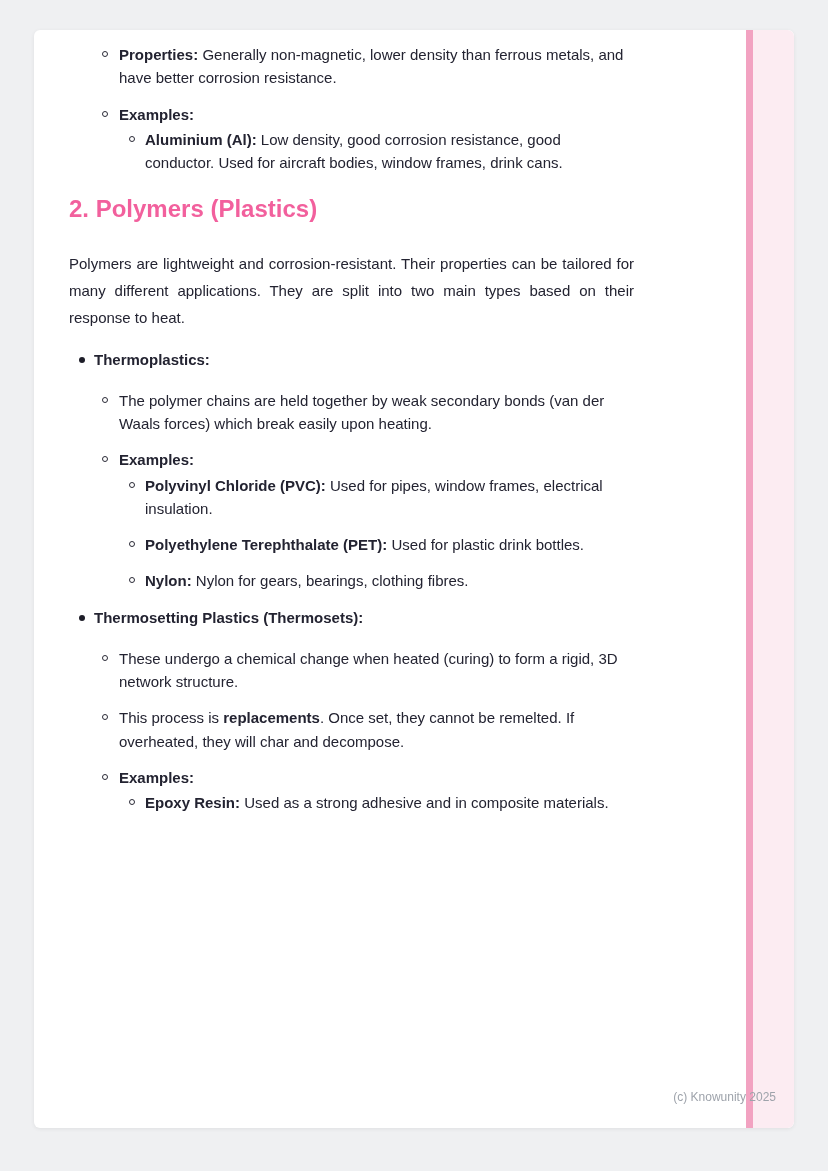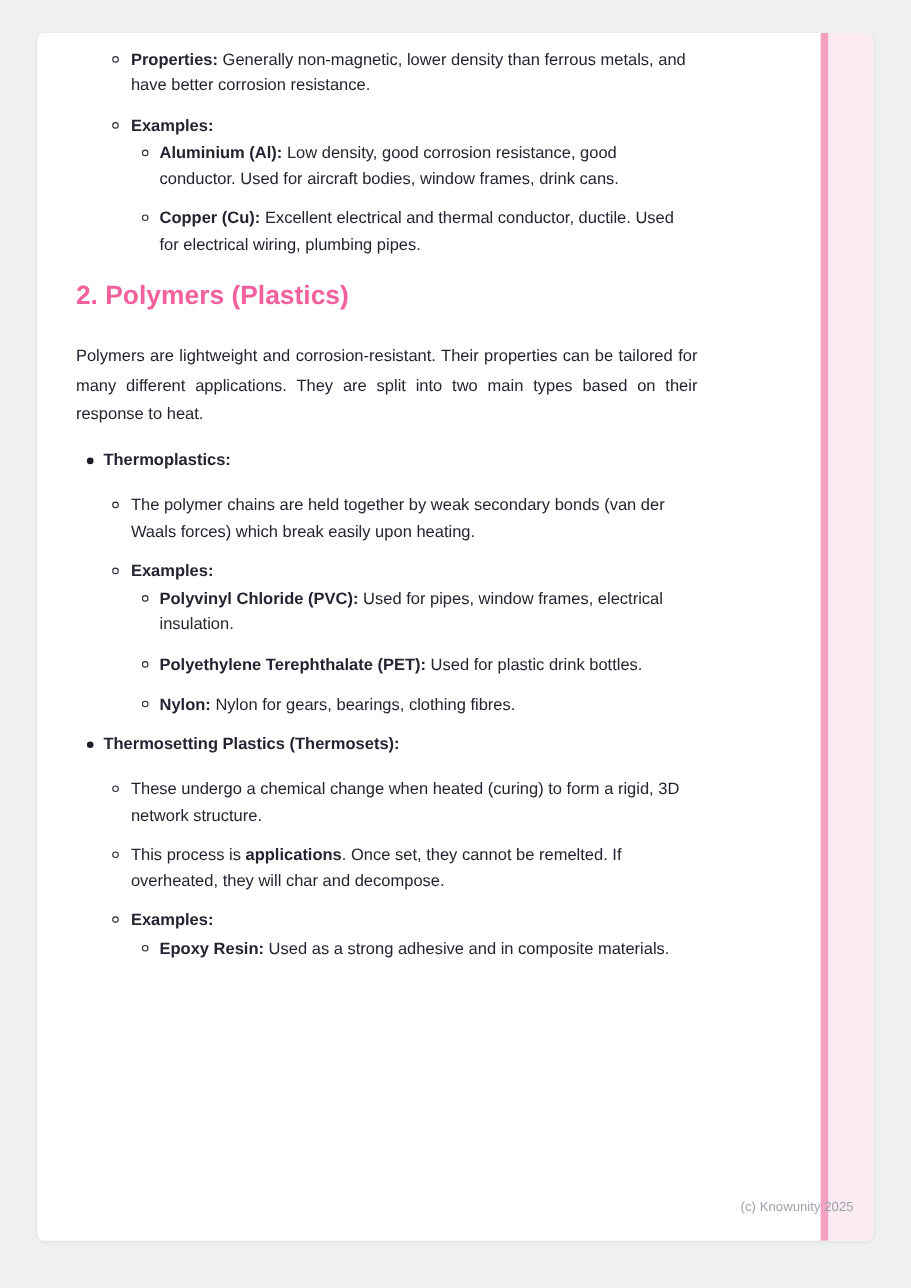--- a/index.html
+++ b/index.html
@@ -105,25 +105,20 @@
       <span class="bullet hollow"></span>
       <span class="b">Examples:</span>
     </div>
 
     <div class="li l3">
       <span class="bullet hollow"></span>
       <span class="b">Aluminium (Al):</span>
       <span>Low density, good corrosion resistance, good conductor. Used for aircraft bodies, window frames, drink cans.</span>
     </div>
 
-    <div class="li l3">
-      <span class="bullet hollow"></span>
-      <span class="b">Copper (Cu):</span>
-      <span>Excellent electrical and thermal conductor, ductile. Used for electrical wiring, plumbing pipes.</span>
-    </div>
 
 
     <h2 class="section-heading">2. Polymers (Plastics)</h2>
 
     <p class="intro">Polymers are lightweight and corrosion-resistant. Their properties can be tailored for many different applications. They are split into two main types based on their response to heat.</p>
 
     <div class="li l1 head">
       <span class="bullet solid"></span>
       <span class="b">Thermoplastics:</span>
     </div>
@@ -162,21 +157,21 @@
       <span class="b">Thermosetting Plastics (Thermosets):</span>
     </div>
 
     <div class="li l2">
       <span class="bullet hollow"></span>
       <span>These undergo a chemical change when heated (curing) to form a rigid, 3D network structure.</span>
     </div>
 
     <div class="li l2">
       <span class="bullet hollow"></span>
-      <span>This process is </span><span class="b">applications</span><span>. Once set, they cannot be remelted. If overheated, they will char and decompose.</span>
+      <span>This process is </span><span class="b">replacements</span><span>. Once set, they cannot be remelted. If overheated, they will char and decompose.</span>
     </div>
 
 
     <div class="li l2 tight">
       <span class="bullet hollow"></span>
       <span class="b">Examples:</span>
     </div>
 
     <div class="li l3">
       <span class="bullet hollow"></span>

